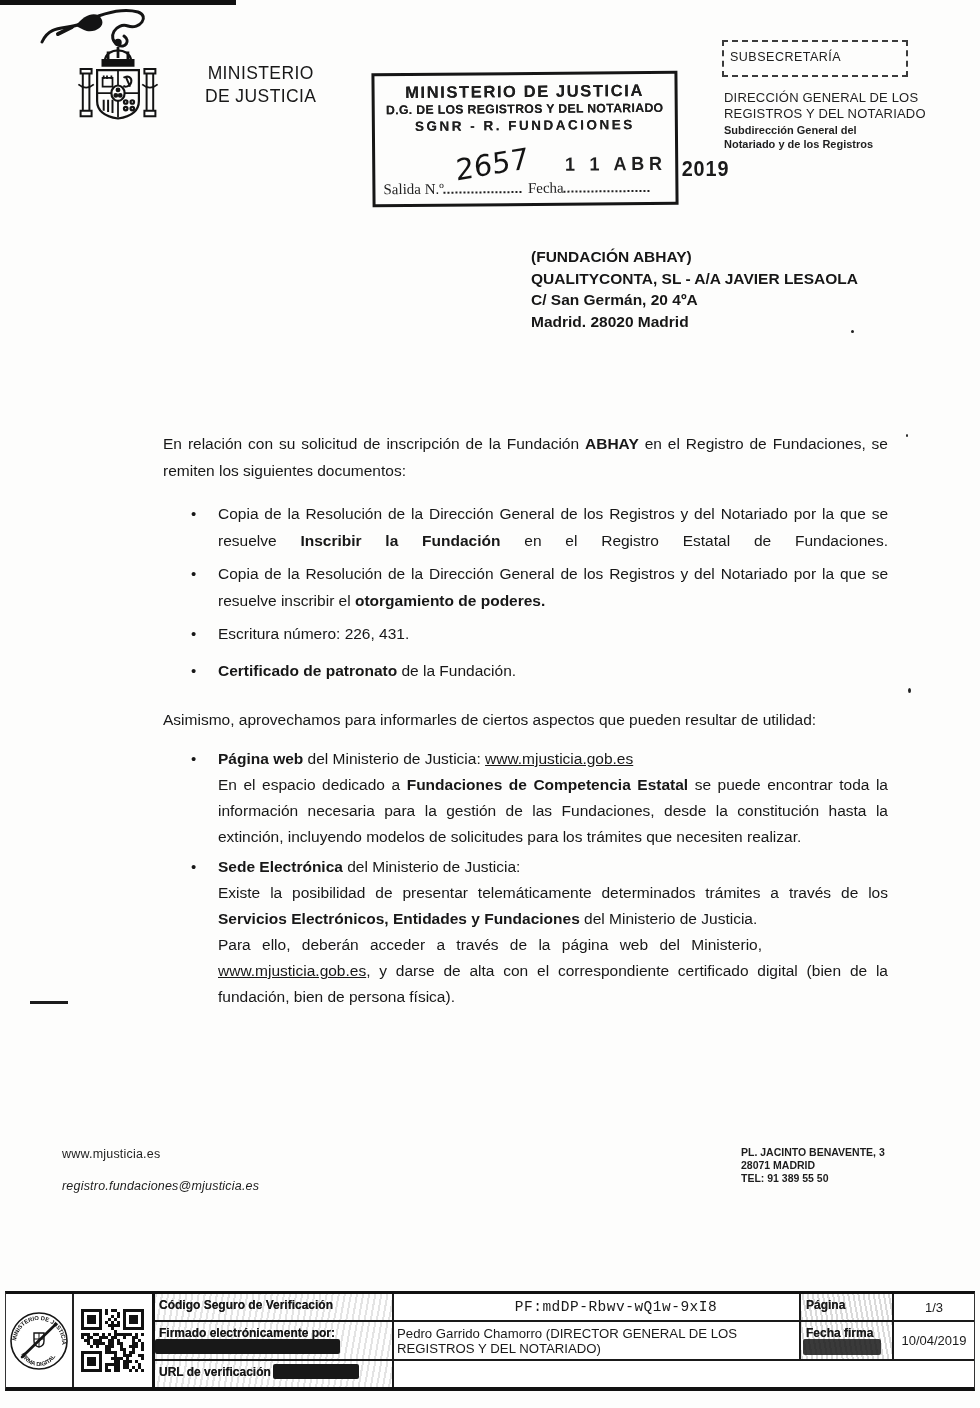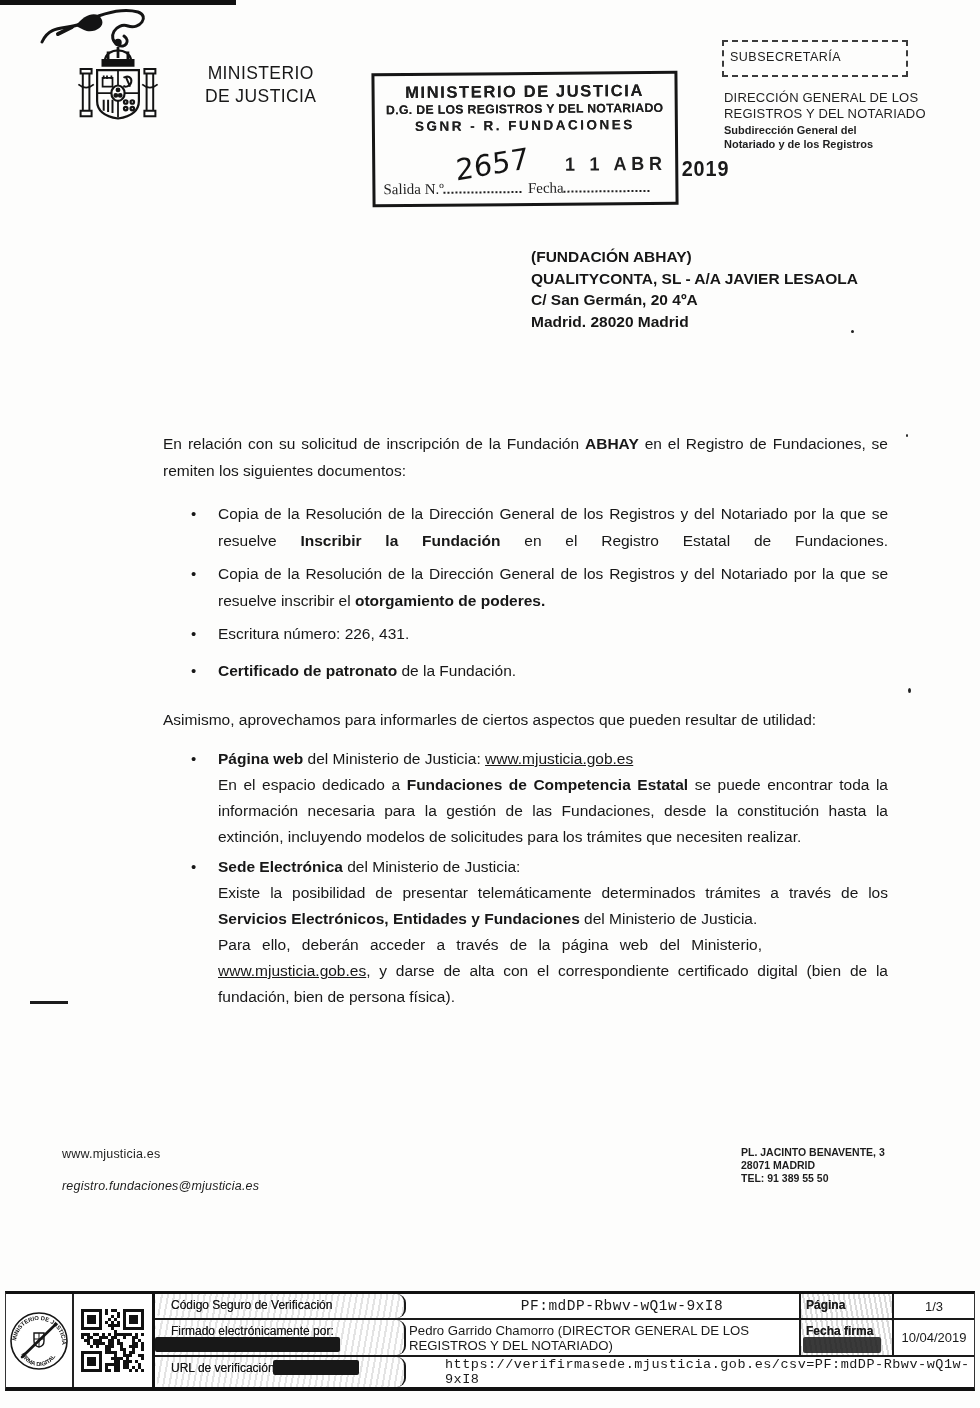--- a/index.html
+++ b/index.html
@@ -56,23 +56,23 @@
 
   
   .vbar{left:5px;top:1291px;width:968px;height:93px;border-top:3px solid #111;border-bottom:4px solid #111;
         border-left:1px solid #333;border-right:1px solid #333;display:flex;background:#fff;}
   .vcell-seal{width:66px;border-right:2px solid #222;display:flex;align-items:center;justify-content:center;}
   .vcell-qr{width:78px;border-right:3px solid #111;display:flex;align-items:center;justify-content:center;}
   .vtable{flex:1;display:flex;flex-direction:column;font-size:12px;}
   .vrow{display:flex;border-bottom:2px solid #1a1a1a;}
   .vrow:last-child{border-bottom:none;}
   .r1{height:26px;} .r2{height:37px;} .r3{flex:1;}
-  .vlabel{width:233px;border-right:2px solid #1a1a1a;font-weight:normal;padding:4px 0 0 16px;
+  .vlabel{width:233px;border-right:2px solid #1a1a1a;font-weight:bold;padding:4px 0 0 4px;
           position:relative;color:#161616;text-shadow:0 0 .6px #555;
-          background:repeating-linear-gradient(100deg,rgba(60,60,60,.14) 0 2px,transparent 2px 6px);border-radius:9px;}
+          background:repeating-linear-gradient(100deg,rgba(60,60,60,.14) 0 2px,transparent 2px 6px);}
   .vvalue{flex:1;display:flex;align-items:center;justify-content:center;padding-left:39px;}
   .mono{font-family:"Liberation Mono",monospace;font-size:14.5px;letter-spacing:.5px;}
   .signer{font-size:13.2px;justify-content:flex-start;padding-left:3px;line-height:15px;align-items:center;}
   .vrlabel{width:86px;border-left:2px solid #1a1a1a;font-weight:bold;padding:4px 0 0 5px;position:relative;
            text-shadow:0 0 .6px #555;
            background:repeating-linear-gradient(80deg,rgba(50,50,50,.18) 0 2px,transparent 2px 5px);}
   .vrvalue{width:80px;border-left:2px solid #1a1a1a;display:flex;align-items:center;justify-content:center;font-size:13px;}
   .smudge{position:absolute;background:#181818;}
   .sm-sign{left:0;top:17px;width:185px;height:15px;border-radius:2px;}
   .sm-url{left:118px;top:3px;width:86px;height:15px;border-radius:2px;}
@@ -360,18 +360,17 @@
           <span>Fecha firma</span>
           <span class="smudge sm-fecha"></span>
         </div>
         <div class="vrvalue">10/04/2019</div>
       </div>
       <div class="vrow r3">
         <div class="vlabel">
           <span>URL de verificación</span>
           <span class="smudge sm-url"></span>
         </div>
-        <div class="vvalue mono" style="font-size:13.5px;">https://verifirmasede.mjusticia.gob.es/csv=PF:mdDP-Rbwv-wQ1w-9xI8</div>
       </div>
     </div>
   </div>
 
 </div>
 
 </body></html>

